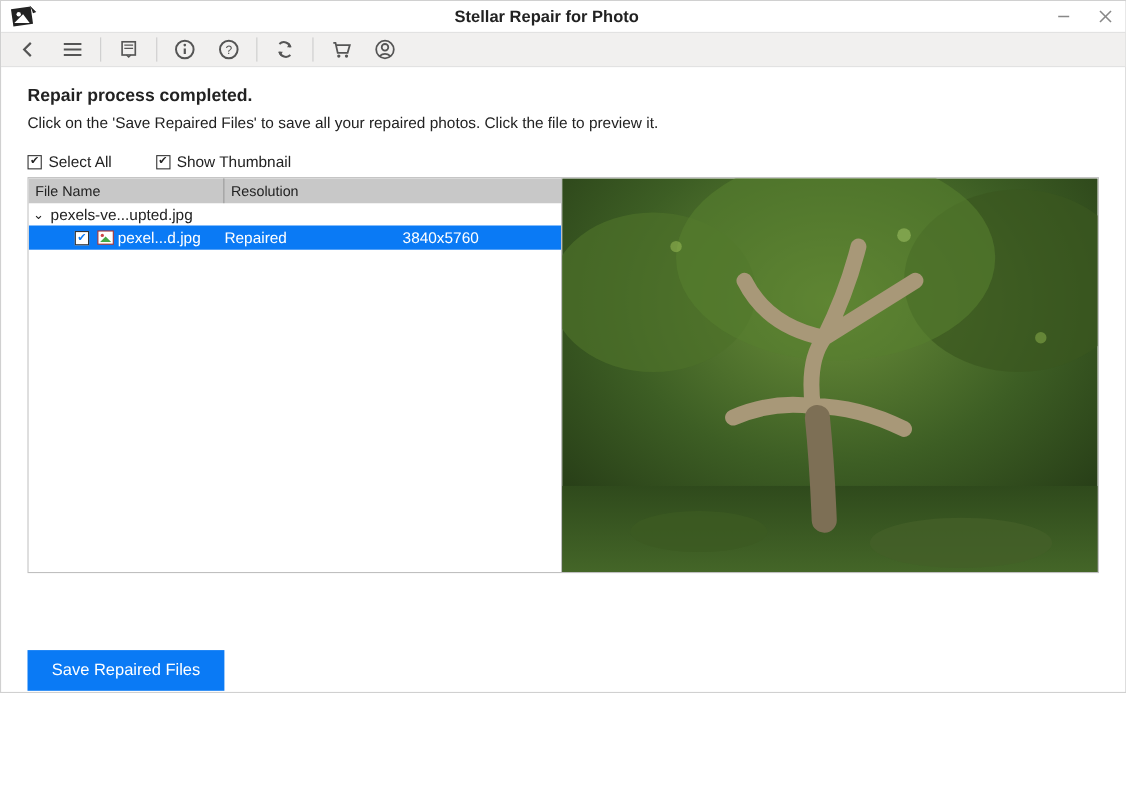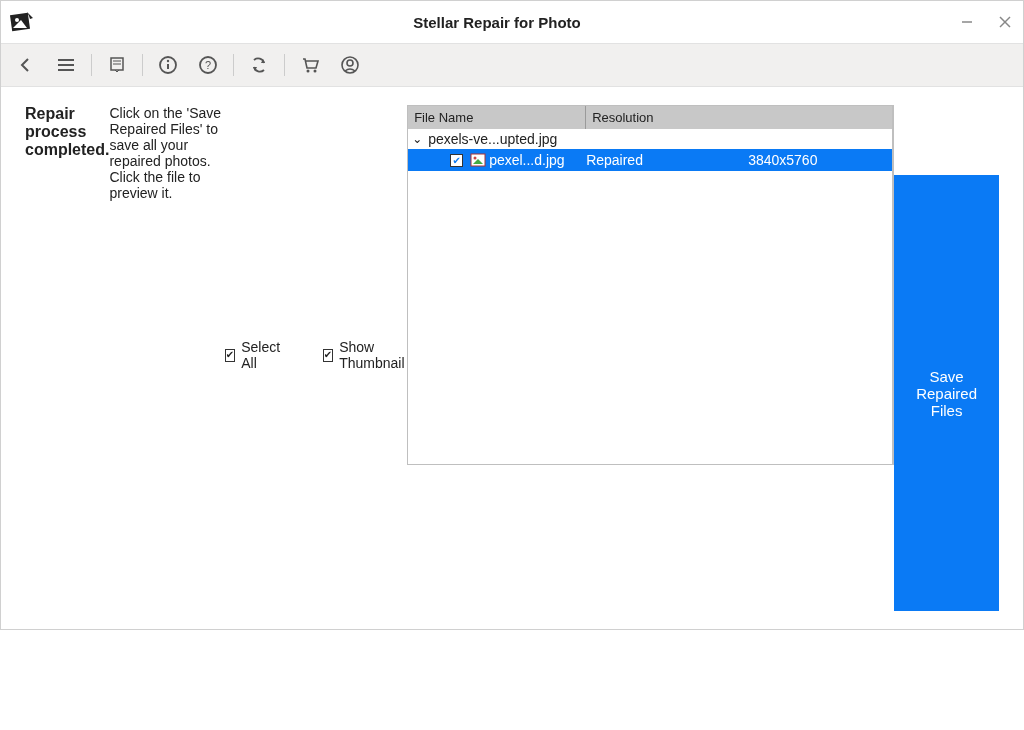--- a/index.html
+++ b/index.html
@@ -7,21 +7,21 @@
   .window { width: 1024px; height: 630px; border: 1px solid #d0d0d0; background: #fff; display: flex; flex-direction: column; }
   .titlebar { height: 42px; display: flex; align-items: center; justify-content: space-between; padding: 0 8px; background: #fff; }
   .titlebar-left { display: flex; align-items: center; gap: 8px; }
   .app-icon { width: 28px; height: 28px; display: flex; align-items: center; justify-content: center; }
   .title { font-size: 15px; font-weight: 600; text-align: center; flex: 1; }
   .titlebar-right { display: flex; gap: 18px; color: #666; }
   .win-btn { width: 20px; height: 20px; display: flex; align-items: center; justify-content: center; cursor: pointer; }
   .toolbar { height: 44px; background: #f1f0ef; border-top: 1px solid #e2e2e2; border-bottom: 1px solid #e2e2e2; display: flex; align-items: center; padding: 0 10px; gap: 10px; }
   .tb-icon { width: 30px; height: 30px; display: flex; align-items: center; justify-content: center; color: #555; cursor: pointer; border-radius: 3px; }
   .tb-sep { width: 1px; height: 22px; background: #ccc; }
-  .content { flex: 1; padding: 18px 24px; display: flex; }
+  .content { flex: 1; padding: 18px 24px; display: flex; flex-direction: column; }
   .heading { font-size: 16px; font-weight: 700; margin-bottom: 6px; }
   .subheading { font-size: 14px; font-weight: 400; margin-bottom: 20px; }
   .options { display: flex; gap: 40px; margin-bottom: 6px; font-size: 14px; }
   .opt { display: flex; align-items: center; gap: 6px; }
   .chk { width: 13px; height: 13px; border: 1px solid #333; display: inline-flex; align-items: center; justify-content: center; font-size: 10px; line-height: 1; color: #222; cursor: pointer; }
   .panel { display: flex; border: 1px solid #bfbfbf; height: 360px; }
   .tree-panel { width: 485px; display: flex; flex-direction: column; border-right: 1px solid #bfbfbf; overflow: hidden; }
   .tbl-head { display: flex; background: #c8c8c8; font-size: 13px; }
   .th { padding: 4px 6px; border-right: 1px solid #9a9a9a; }
   .th-name { width: 178px; }
@@ -31,21 +31,21 @@
   .tree-row-parent { display: flex; align-items: center; padding: 2px 4px; gap: 4px; cursor: pointer; }
   .caret { width: 12px; font-size: 12px; }
   .tree-row-child { display: flex; align-items: center; height: 22px; cursor: pointer; }
   .tree-row-child.selected { background: #0a7af5; color: #fff; }
   .tree-row-child .indent { width: 42px; }
   .tree-row-child .chk-sel { width: 13px; height: 13px; border: 1px solid #333; background: #fff; color: #0a7af5; display: inline-flex; align-items: center; justify-content: center; font-size: 10px; margin-right: 4px; cursor: pointer; }
   .file-ico { width: 16px; height: 16px; margin: 0 3px; }
   .preview-panel { flex: 1; background: #f5f5f5; position: relative; overflow: hidden; }
   .preview-img { position: absolute; inset: 0; }
   .watermark { position: absolute; top: 50%; left: 50%; transform: translate(-50%, -50%); font-size: 36px; font-weight: 700; color: rgba(200,200,200,0.75); letter-spacing: 1px; }
-  .footer { display: flex; justify-content: flex-end; margin-top: 70px; }
+  .footer { display: flex; margin-top: 70px; }
   .btn-primary { background: #0a7af5; color: #fff; border: none; padding: 10px 22px; font-size: 15px; font-weight: 500; cursor: pointer; }
 </style>
 </head>
 <body>
 
 <div class="window">
 
   <div class="titlebar">
     <div class="titlebar-left">
       <div class="app-icon">

